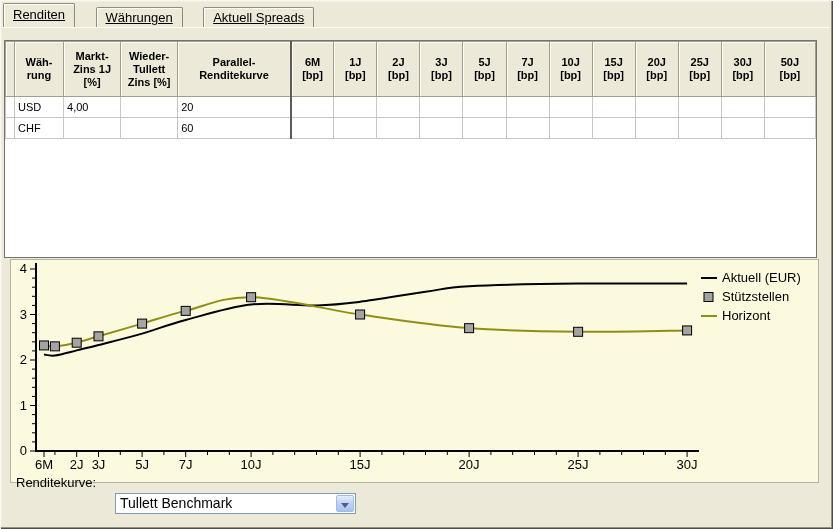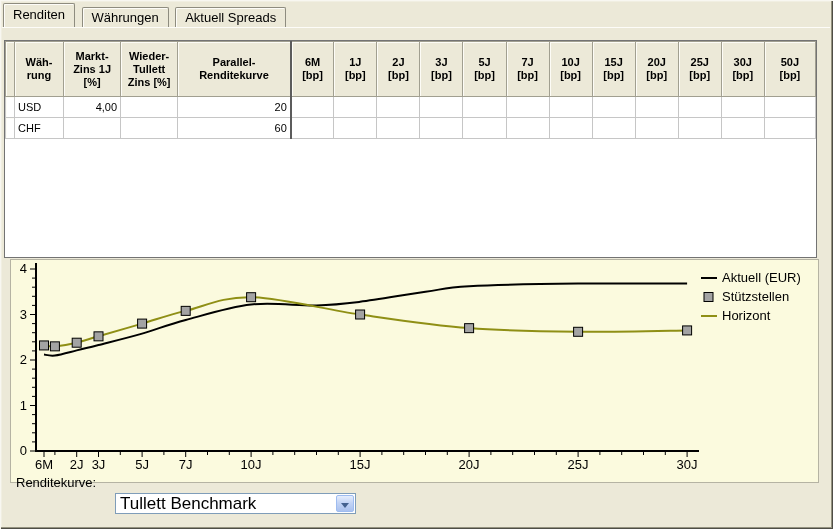--- a/index.html
+++ b/index.html
@@ -5,60 +5,60 @@
   html,body{margin:0;padding:0;}
   body{font-family:"Liberation Sans",sans-serif;background:#d4d0c8;}
   .window{
     position:relative;width:833px;height:529px;background:#ece9d8;overflow:hidden;
     box-shadow: inset 1px 1px 0 #f8f7f1, inset -1px -1px 0 #4e4d46, inset -2px -2px 0 #94927f, inset 2px 2px 0 #f1efe2;
   }
   
   .tabbar{position:absolute;left:3px;top:3px;height:25px;z-index:3;}
   .tab{
     display:inline-block;vertical-align:bottom;height:19px;line-height:19px;
-    padding:0 9px;margin-right:2px;font-size:13px;color:#000;
+    padding:0 9px;margin-right:16px;font-size:13px;color:#000;
     background:#ece9d8;border:1px solid #8e8c7f;border-bottom:none;
-    border-radius:2px 2px 0 0;box-shadow:inset 1px 1px 0 #fdfcf8;cursor:default;
+    border-radius:2px 2px 0 0;box-shadow:inset 1px 1px 0 #fdfcf8;cursor:default;text-decoration:underline;
   }
   .tab.active{height:23px;line-height:22px;position:relative;z-index:4;}
   .tabedge{position:absolute;left:2px;top:27px;width:828px;height:1px;background:#fdfcf8;z-index:2;}
   
   .tablewrap{
     position:absolute;left:4px;top:40px;width:813px;height:218px;
     background:#ffffff;border:1px solid #737373;box-sizing:border-box;overflow:hidden;
   }
   table.grid{border-collapse:collapse;table-layout:fixed;width:100%;font-size:11px;}
   table.grid th, table.grid td{
     box-sizing:border-box;border:1px solid #c6c6c6;padding:1px 3px;height:21px;
     overflow:hidden;white-space:nowrap;background:#fff;vertical-align:middle;
   }
   table.grid th{
     background:#ece9d8;font-weight:bold;text-align:center;height:55px;
     border:1px solid #a19f90;box-shadow:inset 1px 1px 0 #fdfcf6;padding:2px 1px;
   }
   table.grid th div{line-height:13px;}
   td.rowhdr, th.rowhdr{background:#ece9d8;border:1px solid #aba999;box-shadow:inset 1px 1px 0 #fdfcf6;padding:0;}
-  td.num{text-align:right;}
+  td.num{}
   td.disabled{background:#e5e4e4;}
   td.curhl{background:#ffffcc;}
   .sep{border-left:2px solid #5c5c5c !important;}
   .caret{display:inline-block;width:1px;height:13px;background:#000;vertical-align:middle;margin-left:3px;}
   
   .chartpanel{
     position:absolute;left:10px;top:259px;width:809px;height:224px;
     background:#fbfade;border:1px solid #b5b3a3;box-sizing:border-box;
   }
   .chartpanel svg{display:block;}
   
   .footer-label{position:absolute;left:16px;top:475px;font-size:13px;color:#000;}
   .combo{
     position:absolute;left:115px;top:493px;width:241px;height:21px;background:#fff;
     border:1px solid #7f9db9;box-sizing:border-box;
   }
-  .combo-text{position:absolute;left:4px;top:1px;line-height:17px;font-size:17px;color:#000;}
+  .combo-text{position:absolute;left:4px;top:1px;line-height:17px;font-size:14px;color:#000;}
   .combo-btn{
     position:absolute;top:1px;right:1px;bottom:1px;width:18px;
     background:linear-gradient(#e6eefd,#c3d4f5 45%,#aac1ee);
     border:1px solid #9ebcf0;border-radius:2px;box-sizing:border-box;
   }
   .combo-arrow{
     position:absolute;left:4px;top:7px;width:0;height:0;
     border-left:4px solid transparent;border-right:4px solid transparent;border-top:5px solid #44618f;
   }
 </style>

